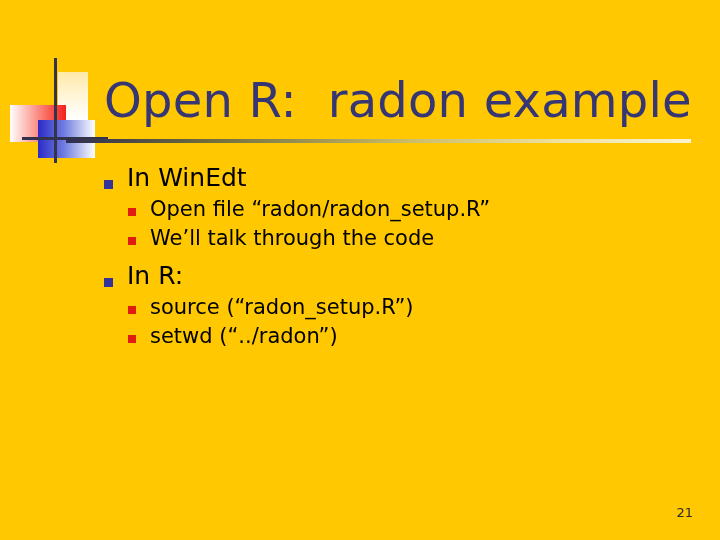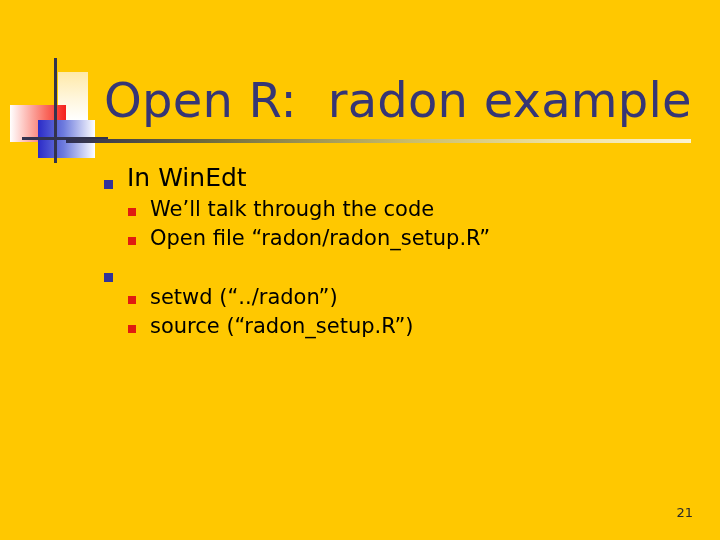--- a/index.html
+++ b/index.html
@@ -170,39 +170,40 @@
 
   <div class="body">
 
     <div class="l1">
       <span class="bullet"></span>
       <span class="text">In WinEdt</span>
     </div>
     <div class="sublist">
       <div class="l2">
         <span class="bullet"></span>
+        <span class="text">Open file “radon/radon_setup.R”</span>
+      </div>
+      <div class="l2">
+        <span class="bullet"></span>
         <span class="text">We’ll talk through the code</span>
-      </div>
-      <div class="l2">
-        <span class="bullet"></span>
-        <span class="text">Open file “radon/radon_setup.R”</span>
       </div>
     </div>
 
     <div class="l1">
       <span class="bullet"></span>
+      <span class="text">In R:</span>
     </div>
     <div class="sublist">
       <div class="l2">
         <span class="bullet"></span>
+        <span class="text">source (“radon_setup.R”)</span>
+      </div>
+      <div class="l2">
+        <span class="bullet"></span>
         <span class="text">setwd (“../radon”)</span>
       </div>
-      <div class="l2">
-        <span class="bullet"></span>
-        <span class="text">source (“radon_setup.R”)</span>
-      </div>
     </div>
 
   </div>
 
   <div class="page-number">21</div>
 
 </div>
 
 </body></html>

